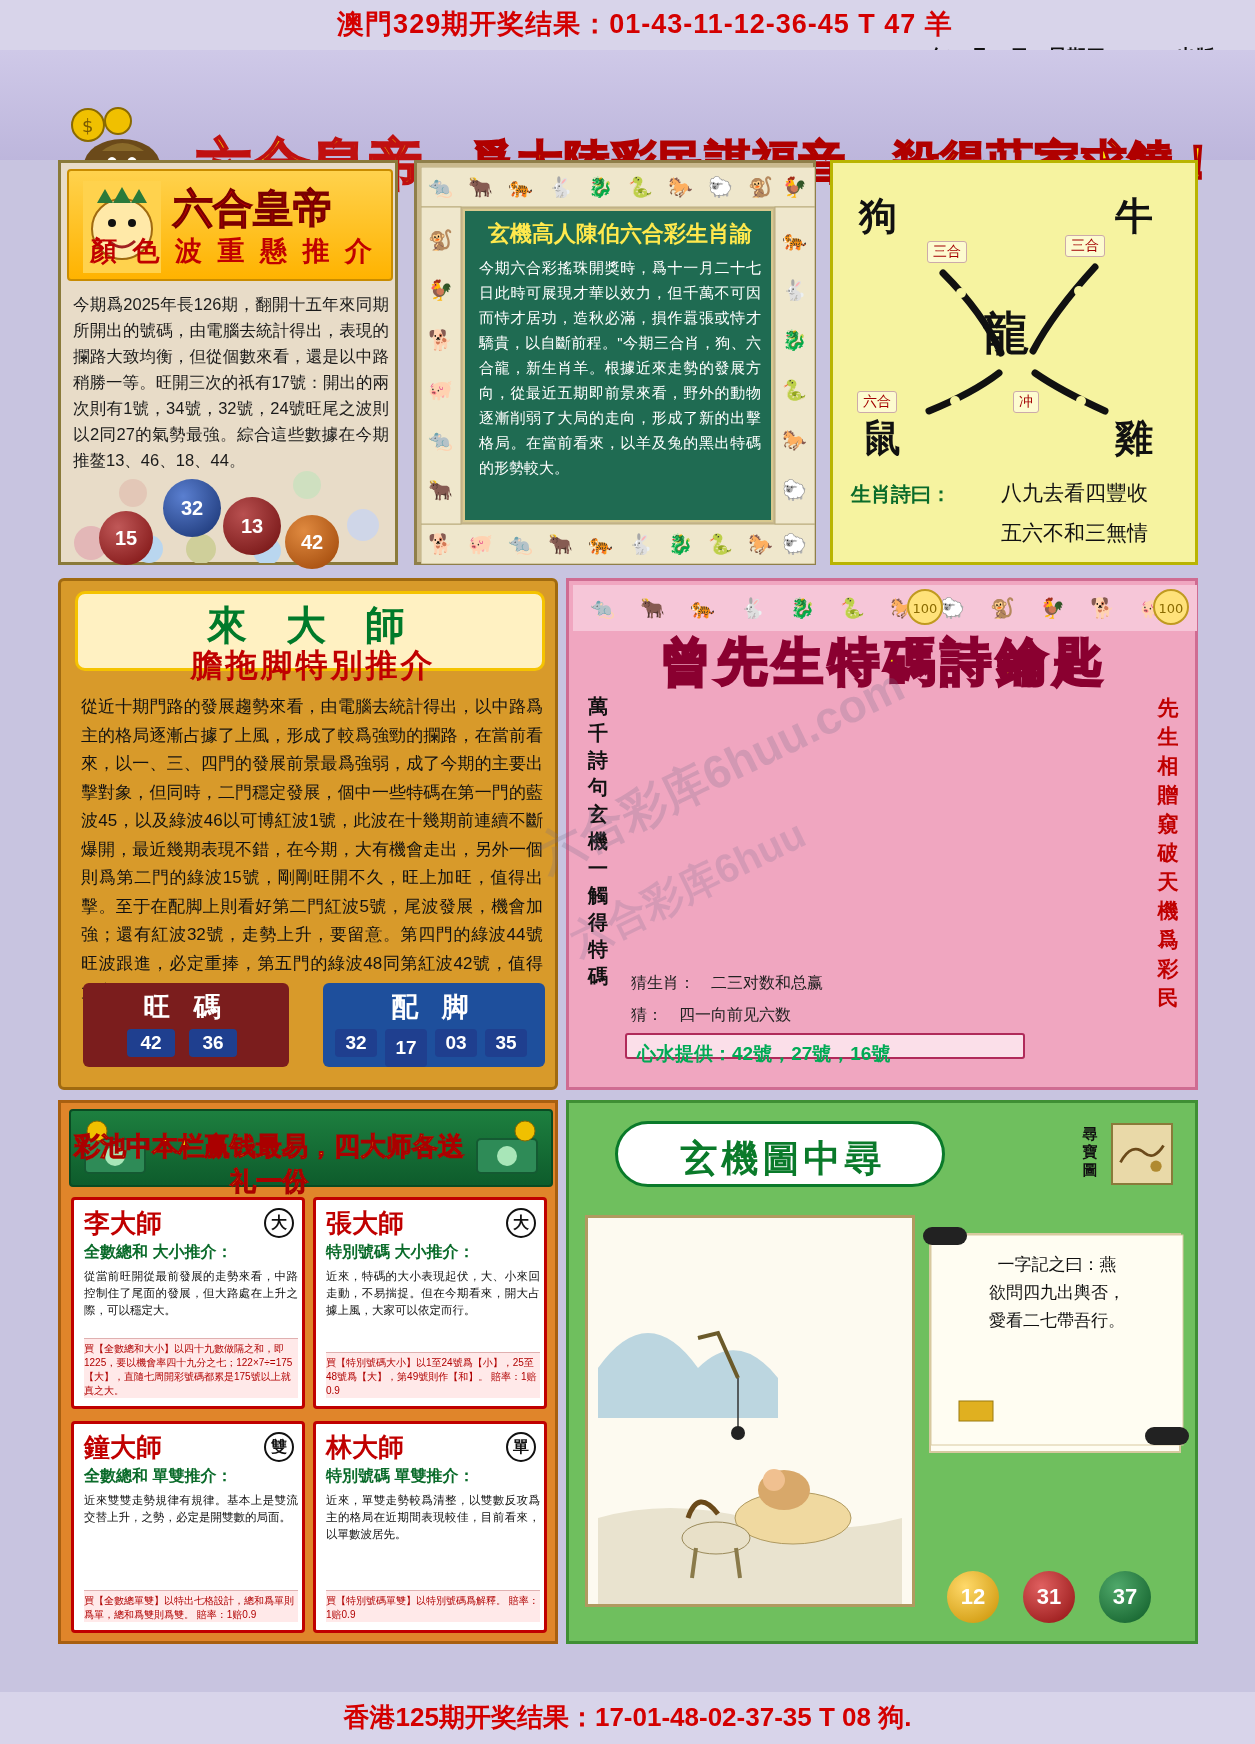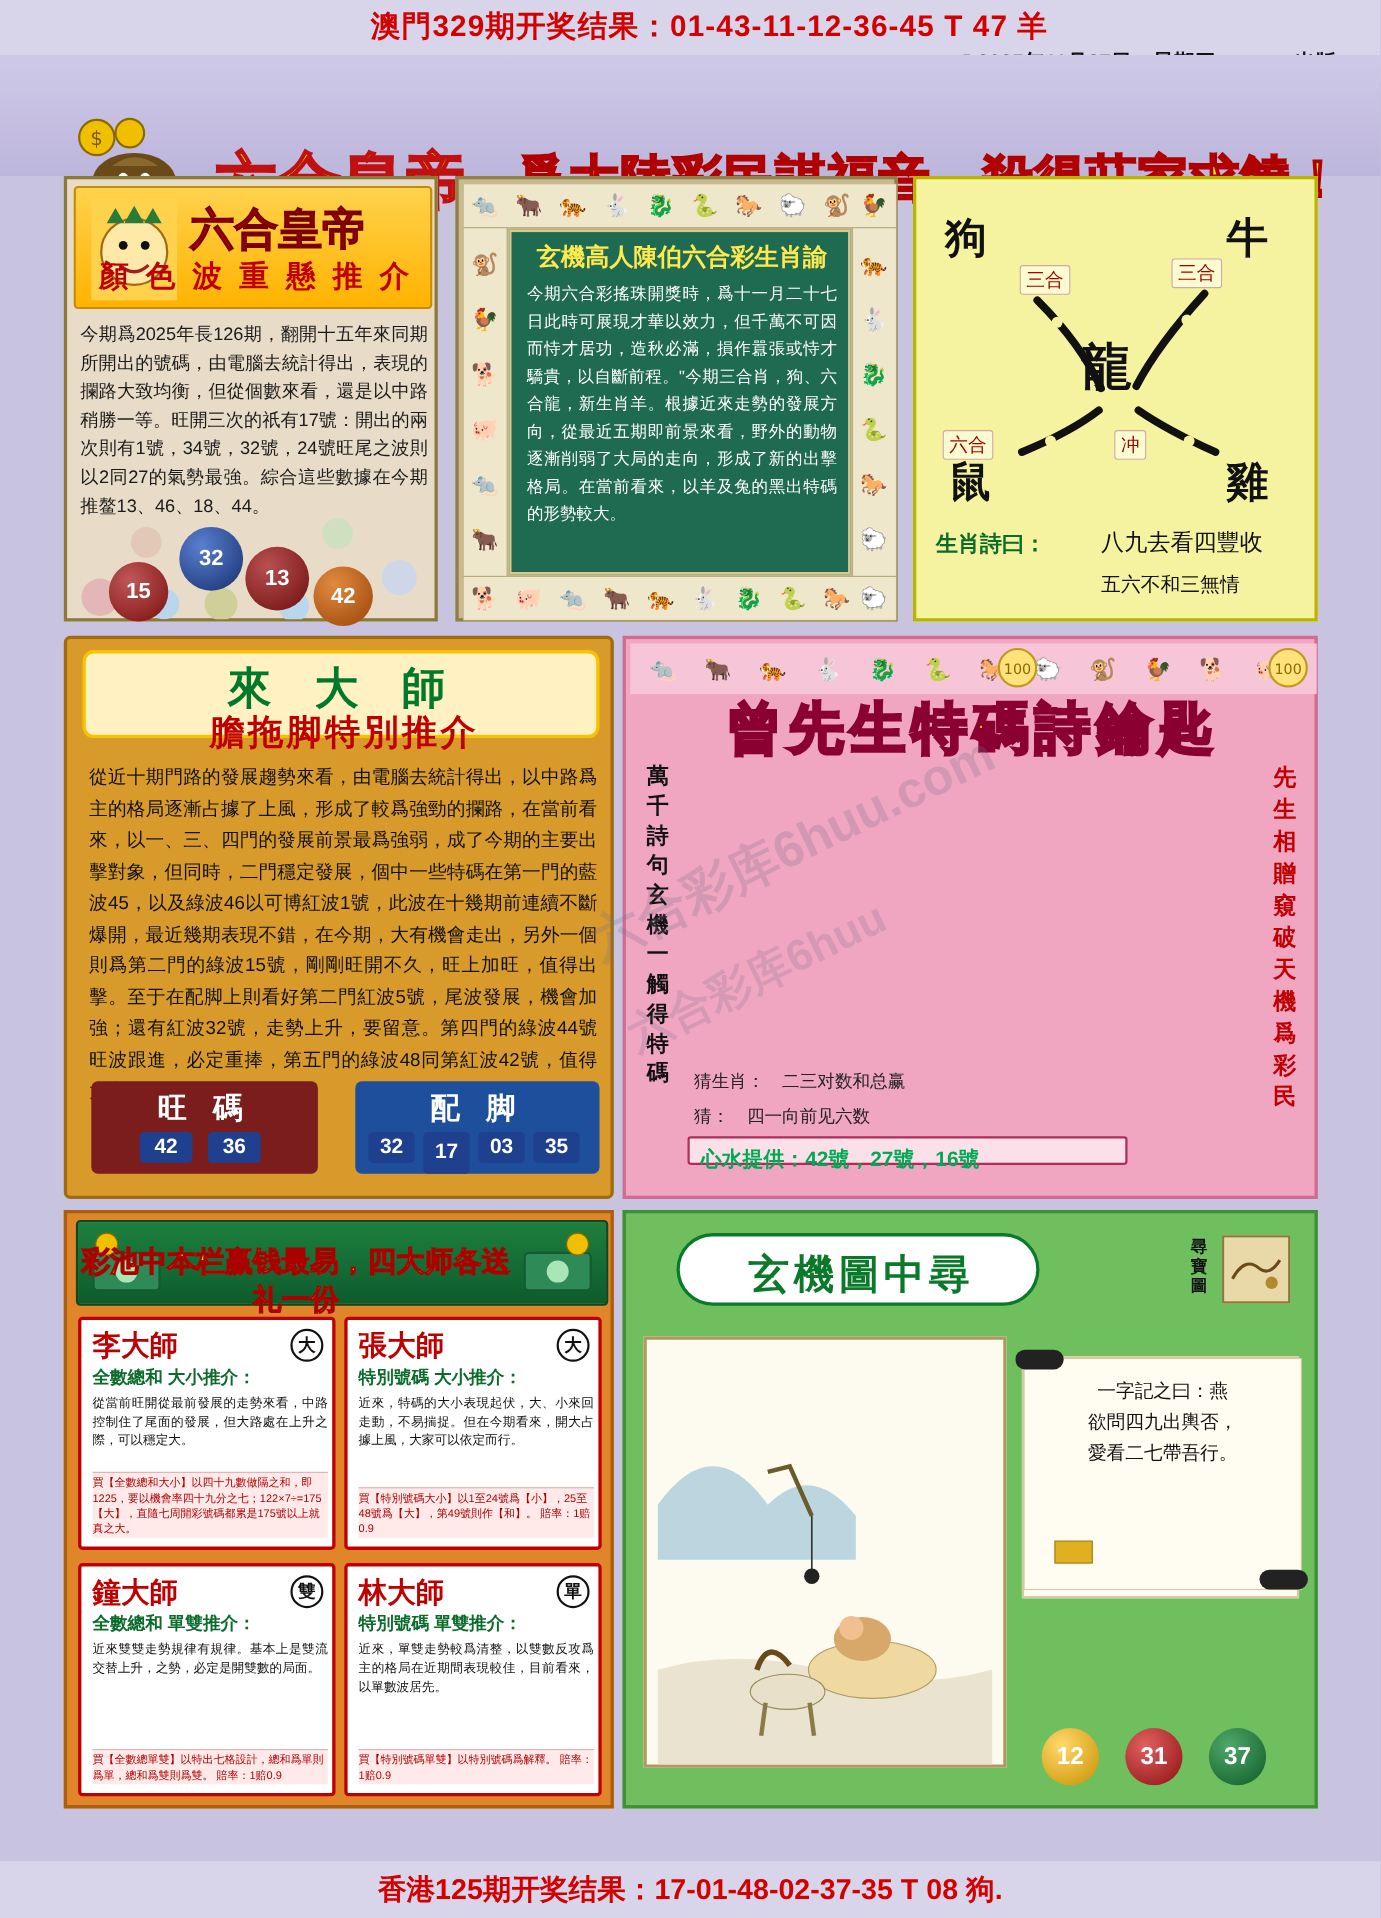--- a/index.html
+++ b/index.html
@@ -58,24 +58,24 @@
 
   
   .box2 { left:414px; top:160px; width:402px; height:405px; background:#c9b98e; border:3px solid #8f7f4a; }
   .box2-inner { position:absolute; left:46px; top:46px; width:310px; height:313px; background:#1f6b52; border:2px solid #d8c98f; }
   .box2-title { position:absolute; left:0; top:8px; width:310px; text-align:center; font-size:22px; font-weight:bold; color:#ffe94d; }
   .box2-text { position:absolute; left:14px; top:44px; width:282px; font-size:15px; line-height:25px; color:#ffffff; text-align:justify; }
 
   
   .box3 { left:830px; top:160px; width:368px; height:405px; background:#f6f3a0; border:3px solid #b9b400; }
   .zword { position:absolute; font-size:38px; font-weight:bold; color:#111; }
-  .ztag { position:absolute; font-size:17px; color:#a30000; background:#fdfbd0; padding:1px 5px; border:1px solid #caa; border-radius:3px;}
+  .ztag { position:absolute; font-size:14px; color:#a30000; background:#fdfbd0; padding:1px 5px; border:1px solid #caa; border-radius:3px;}
   .poem-label { position:absolute; left:18px; top:318px; font-size:20px; font-weight:bold; color:#0a6b2a; }
   .poem1 { position:absolute; left:168px; top:316px; font-size:21px; color:#111; }
-  .poem2 { position:absolute; left:168px; top:356px; font-size:18px; color:#111; }
+  .poem2 { position:absolute; left:168px; top:356px; font-size:21px; color:#111; }
 
   
   .box4 { left:58px; top:578px; width:500px; height:512px; background:#d89a2a; border:3px solid #a06a10; border-radius:6px; }
   .box4-head { position:absolute; left:14px; top:10px; width:470px; height:80px; background:#fff1c2; border:3px solid #f5c300; border-radius:10px; }
   .box4-h1 { position:absolute; left:0; top:4px; width:470px; text-align:center; font-size:40px; font-weight:bold; color:#007a2a; letter-spacing:14px; }
   .box4-h2 { position:absolute; left:0; top:50px; width:470px; text-align:center; font-size:32px; font-weight:bold; color:#c00000; letter-spacing:3px; }
   .box4-body { position:absolute; left:20px; top:112px; width:462px; font-size:17px; line-height:28.5px; color:#111; text-align:justify; }
   .tagbox { position:absolute; border-radius:6px; }
   .tag-red { background:#7b1d1d; }
   .tag-blue { background:#1e4f9c; }

